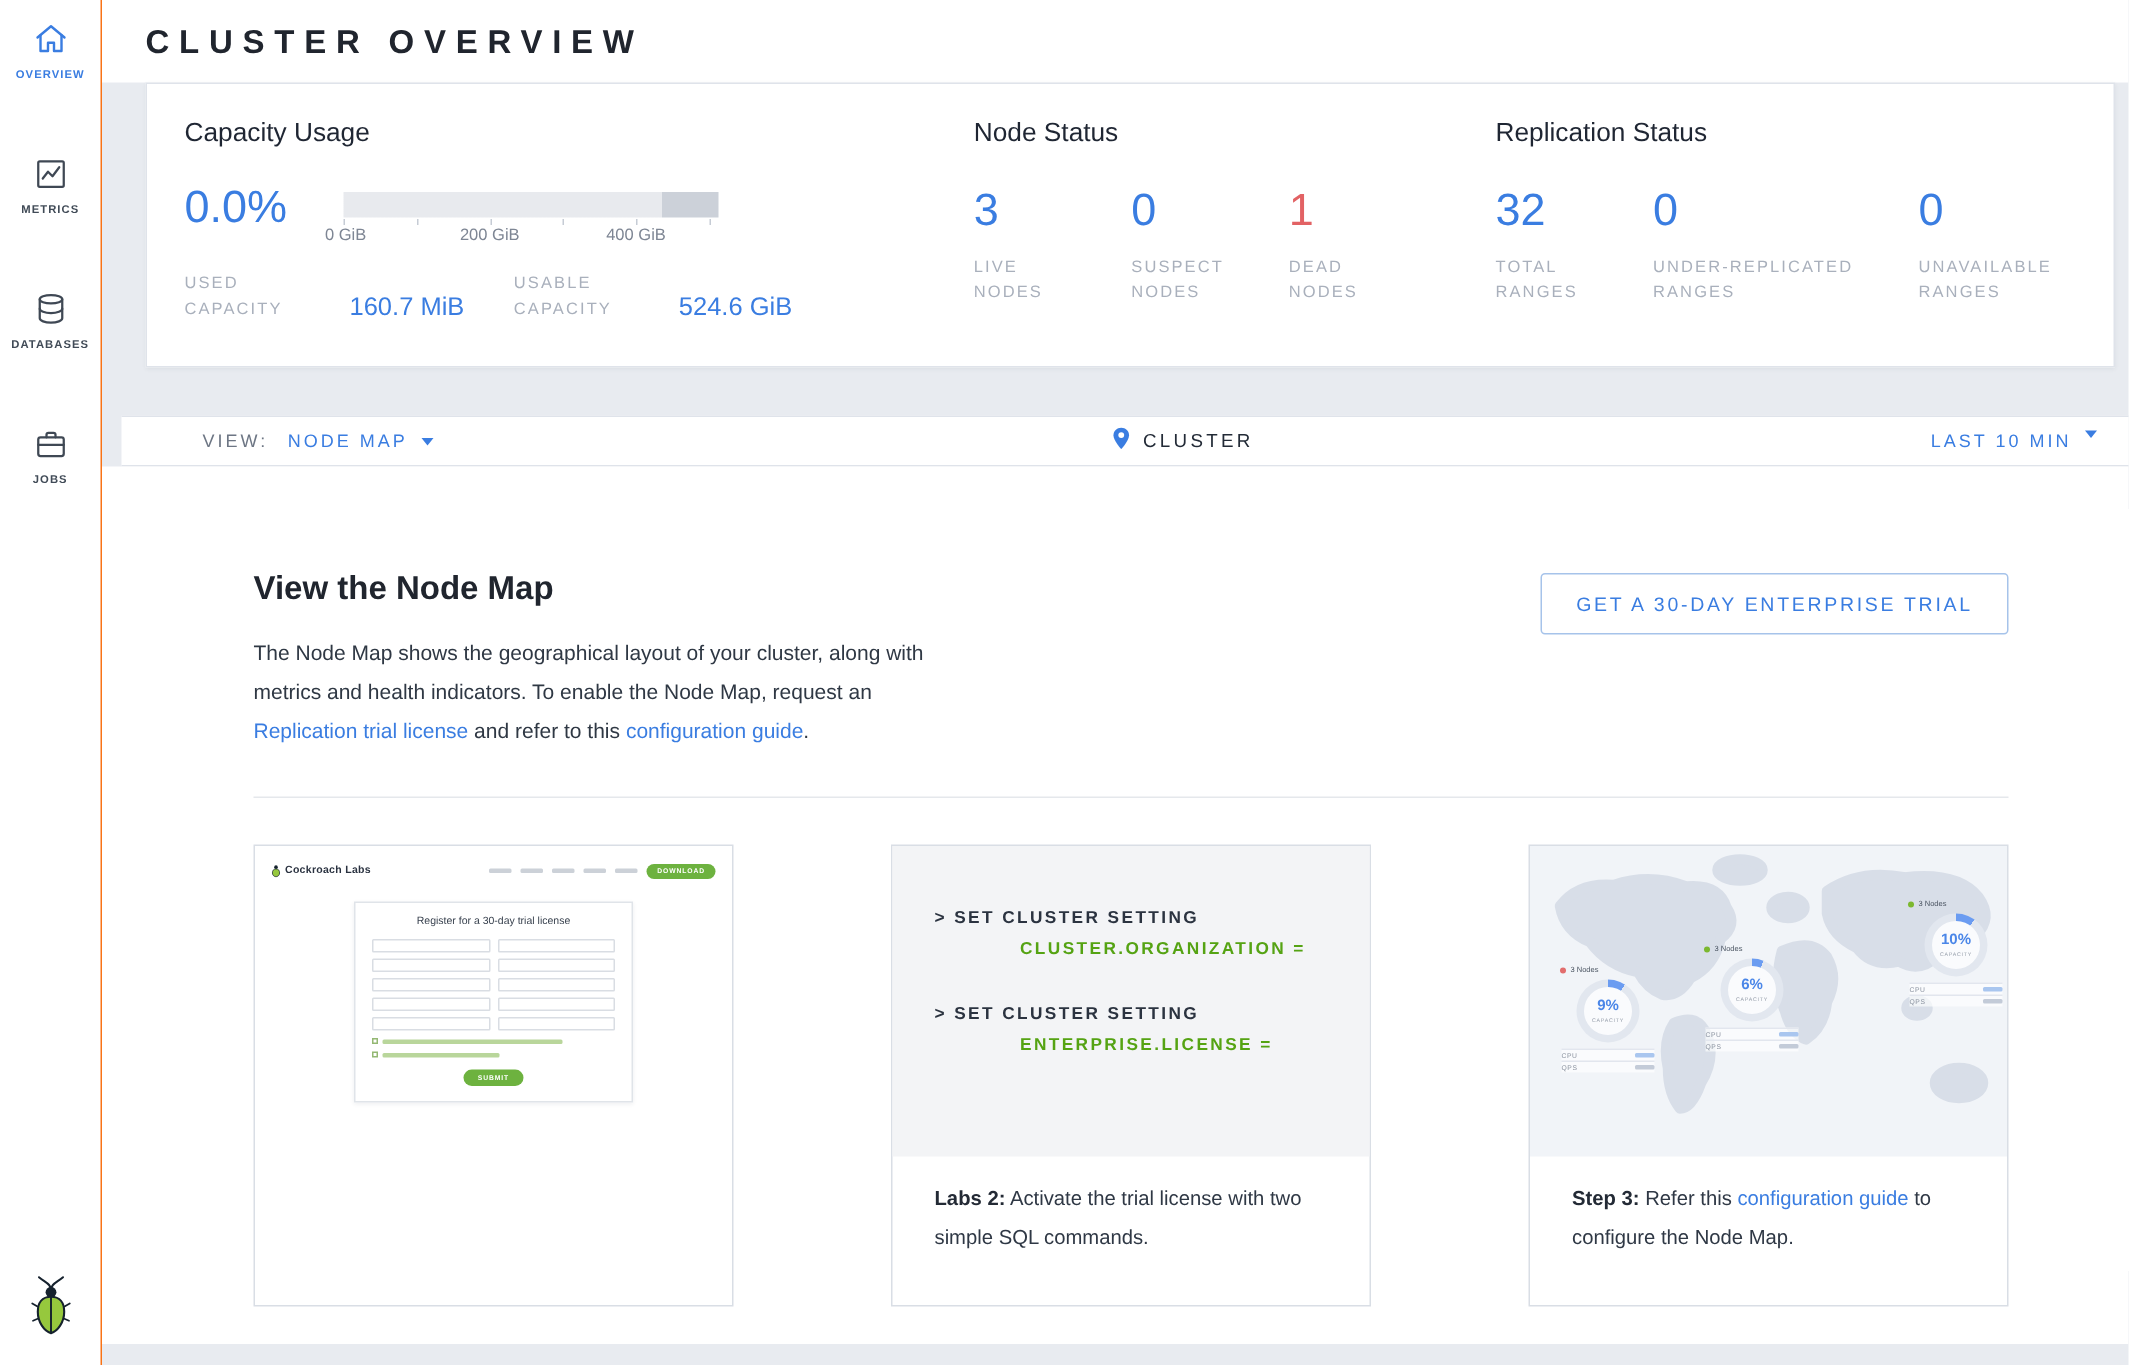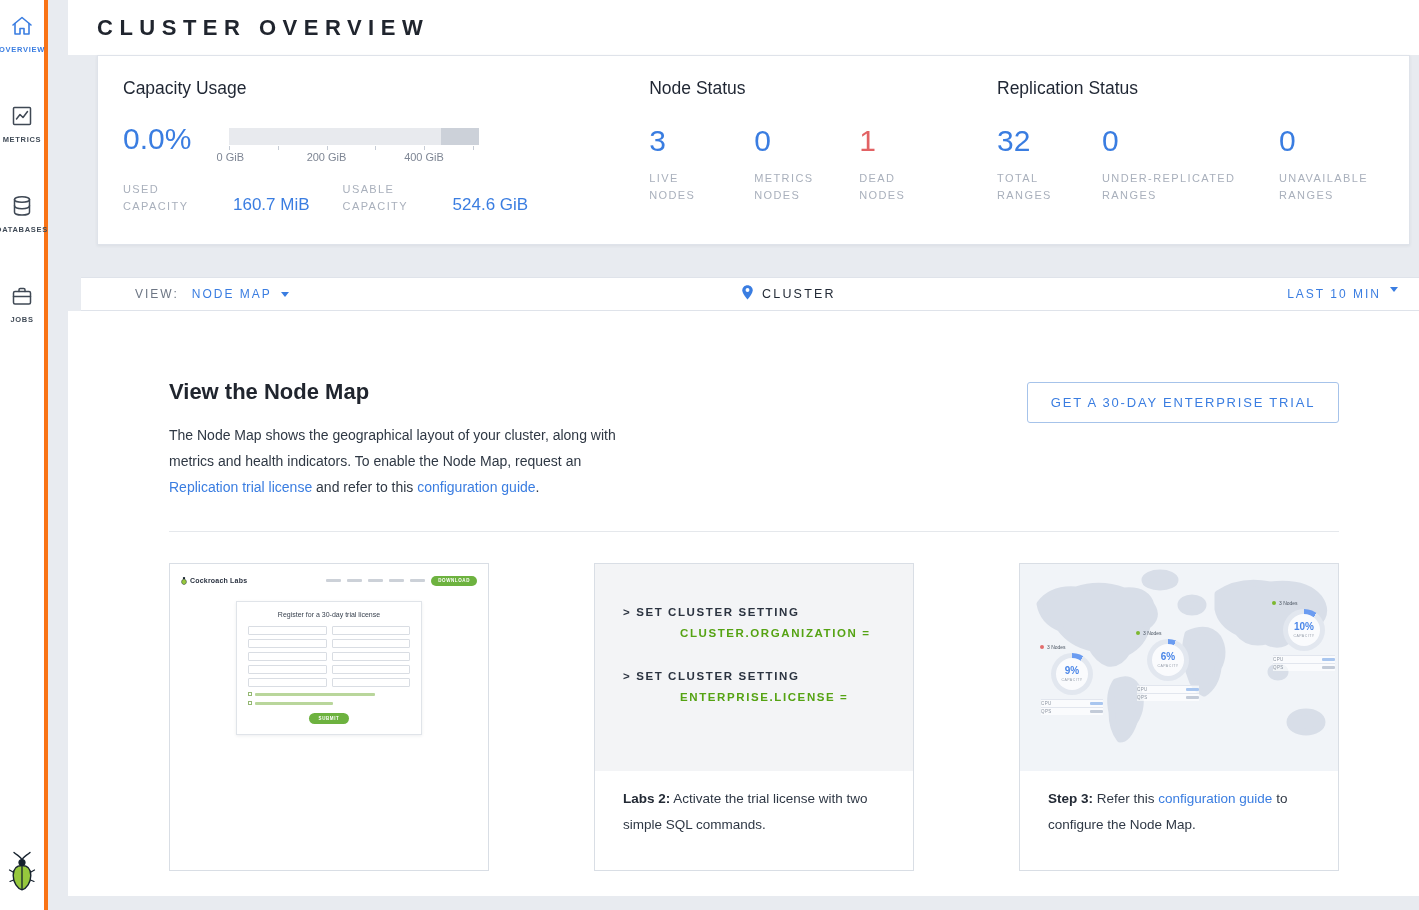--- a/index.html
+++ b/index.html
@@ -2,21 +2,21 @@
 <html><head>
 <meta charset="utf-8">
 <style>
   * { margin:0; padding:0; box-sizing:border-box; }
   html,body { width:1419px; height:910px; }
   body { font-family:"Liberation Sans", sans-serif; background:#e8ebf0; color:#242a35; overflow:hidden; }
   :root { --blue:#3a7de1; --red:#e26264; --label-gray:#a9b0bc; --border:#dfe3ea; }
   .app { position:relative; width:1419px; height:910px; }
 
   
-  .sidebar { position:absolute; left:0; top:0; width:48px; height:910px; background:#fff; border-right:4px solid #f97316; z-index:5; }
+  .sidebar { position:absolute; left:0; top:0; width:68px; height:910px; background:#fff; border-right:1px solid #f97316; z-index:5; }
   .nav-item { display:flex; flex-direction:column; align-items:center; padding-top:16px; padding-bottom:12px; cursor:pointer; }
   .nav-item:first-child { padding-top:14px; }
   .nav-item + .nav-item { margin-top:22px; }
   .nav-icon svg { display:block; }
   .nav-label { margin-top:7px; font-size:7.5px; font-weight:700; letter-spacing:.7px; color:#414b57; }
   .nav-item.active .nav-label { color:var(--blue); }
   .logo-bug { position:absolute; left:50%; transform:translateX(-50%); bottom:14px; cursor:pointer; }
 
   
   .main { position:absolute; left:68px; top:0; width:1351px; height:910px; }
@@ -221,21 +221,21 @@
 
       <div class="sec-nodes">
         <h2 class="sec-title">Node Status</h2>
         <div class="stat-row">
           <div class="stat-item">
             <div class="stat-num">3</div>
             <div class="stat-lbl">LIVE NODES</div>
           </div>
           <div class="stat-item">
             <div class="stat-num">0</div>
-            <div class="stat-lbl">METRICS NODES</div>
+            <div class="stat-lbl">SUSPECT NODES</div>
           </div>
           <div class="stat-item">
             <div class="stat-num red">1</div>
             <div class="stat-lbl">DEAD NODES</div>
           </div>
         </div>
       </div>
 
       <div class="sec-repl">
         <h2 class="sec-title">Replication Status</h2>

